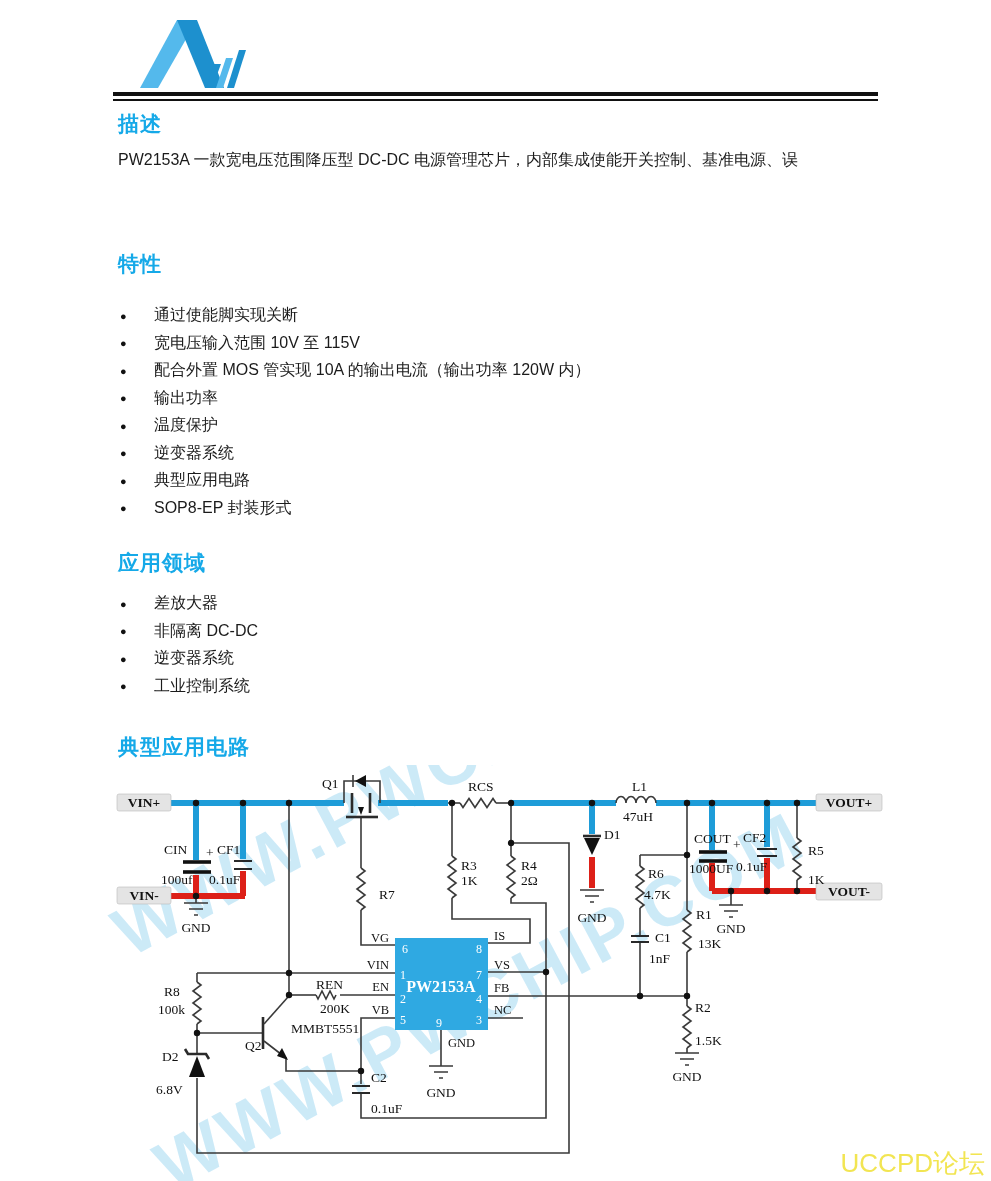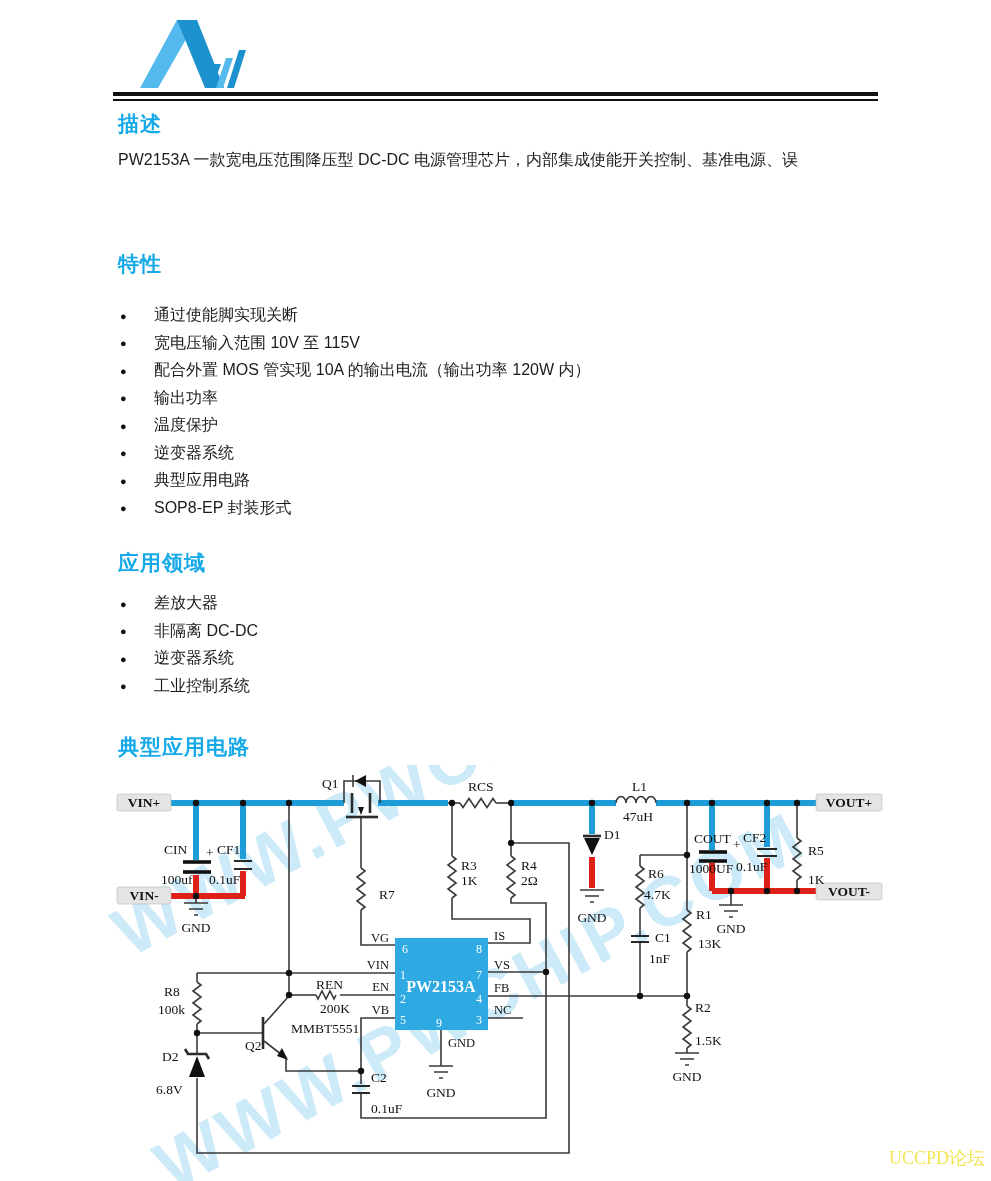--- a/index.html
+++ b/index.html
@@ -8,22 +8,22 @@
   .abs{position:absolute;}
   .rule-thick{position:absolute;left:113px;top:92px;width:765px;height:4px;background:#111;}
   .rule-thin{position:absolute;left:113px;top:99px;width:765px;height:2px;background:#111;}
   h2.sec{position:absolute;left:118px;margin:0;font-size:21px;font-weight:bold;color:#15A9E8;
          letter-spacing:1px;}
   .desc-lines{position:absolute;left:118px;top:146px;font-size:16px;line-height:28.2px;
               white-space:nowrap;color:#1b1b1b;}
   ul.blist{position:absolute;left:120px;margin:0;padding:0;list-style:none;}
   ul.blist li{display:flex;align-items:center;height:27.5px;font-size:16px;color:#1b1b1b;}
   ul.blist li .dot{width:14px;font-size:11px;color:#111;margin-right:20px;flex:none;}
-  .badge{position:absolute;right:6px;top:1146px;font-size:18px;color:#F2E552;
-         font-family:Liberation Serif, serif;}
+  .badge{position:absolute;right:6px;top:1146px;font-size:26px;color:#F2E552;
+         font-family:Liberation Sans, sans-serif;}
   svg text{user-select:none;}
   .w{stroke:#3a3a3a;stroke-width:1.6;fill:none;}
   .w25{stroke:#2b2b2b;stroke-width:2.6;fill:none;}
   .blueW{stroke:#1E9CD8;stroke-width:6;fill:none;}
   .redW{stroke:#DD2018;stroke-width:6;fill:none;}
   .plate{stroke:#111;stroke-width:3.6;fill:none;}
   .plateT{stroke:#111;stroke-width:1.8;fill:none;}
   .lbl{font-family:"Liberation Serif",serif;font-size:13.5px;fill:#111;}
   .lblM{font-family:"Liberation Serif",serif;font-size:13.5px;fill:#111;text-anchor:middle;}
   .pinN{font-family:"Liberation Serif",serif;font-size:12px;fill:#fff;}

